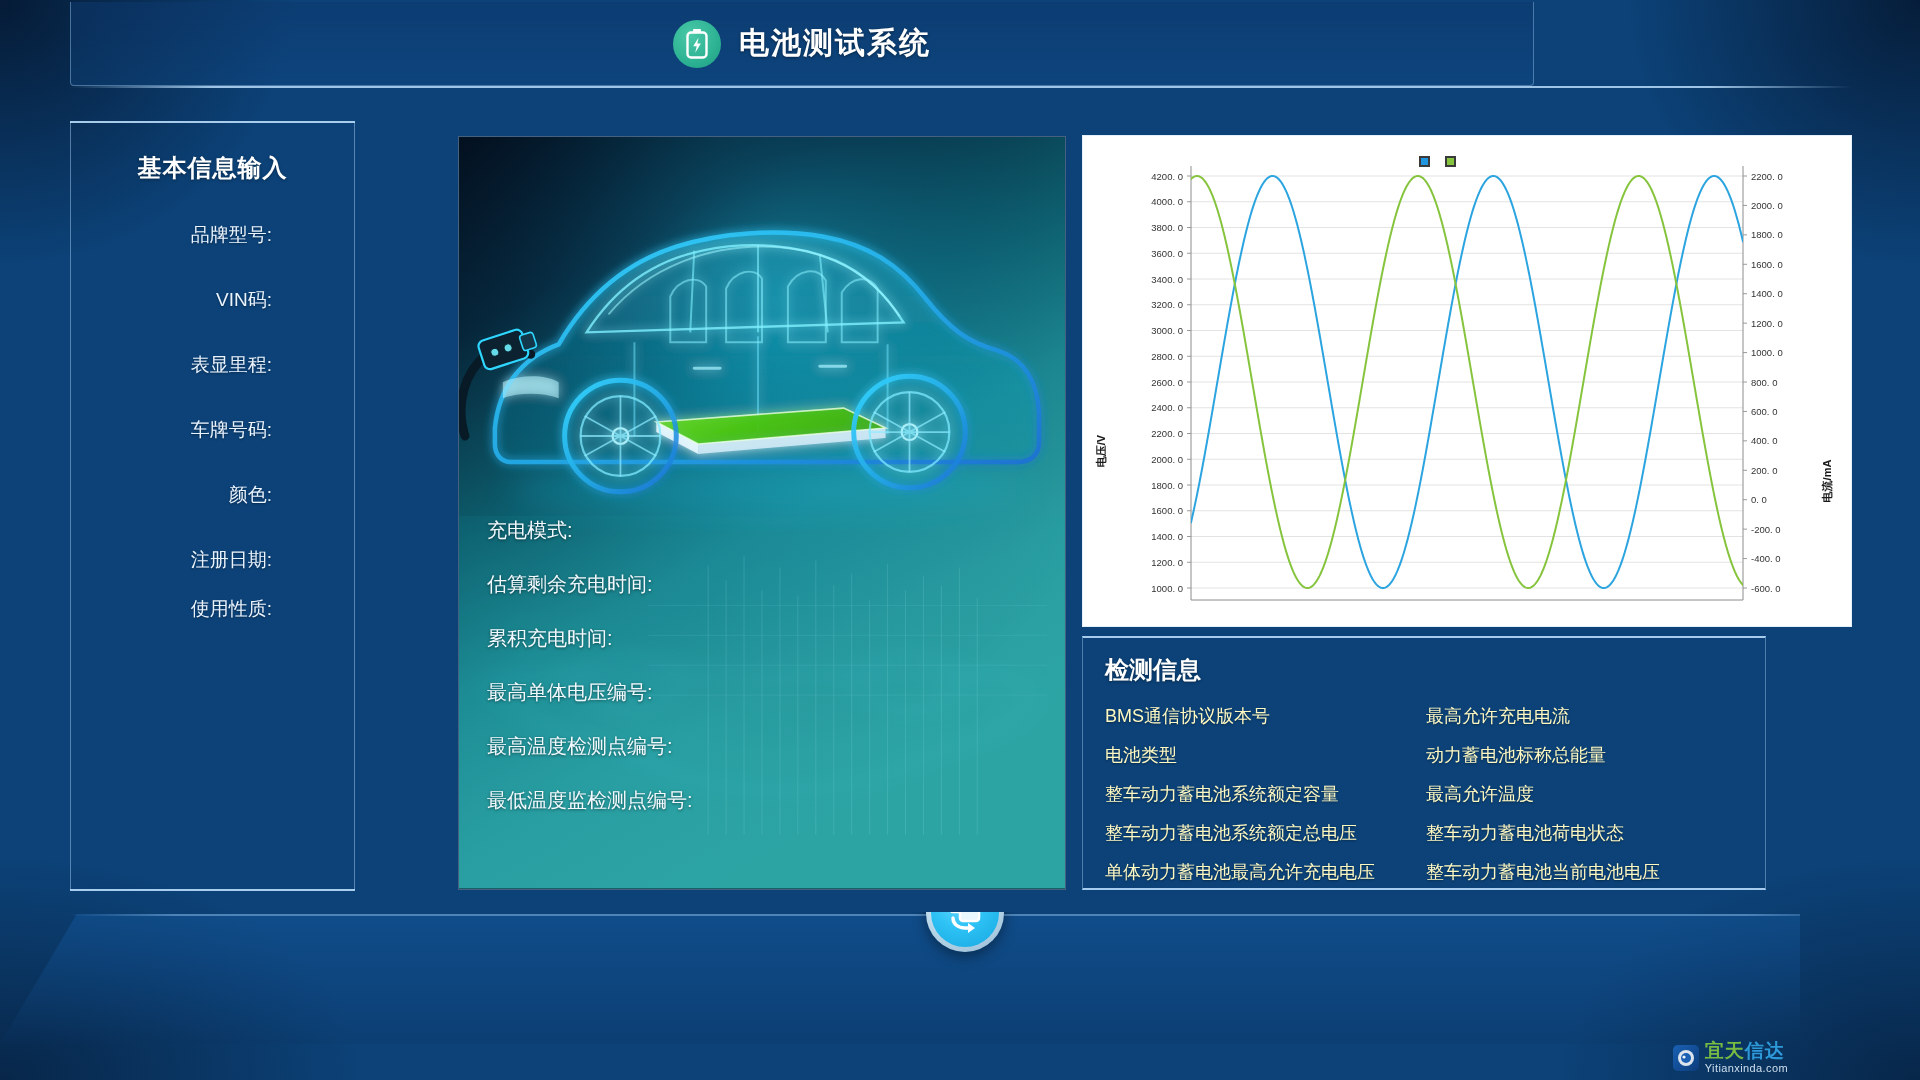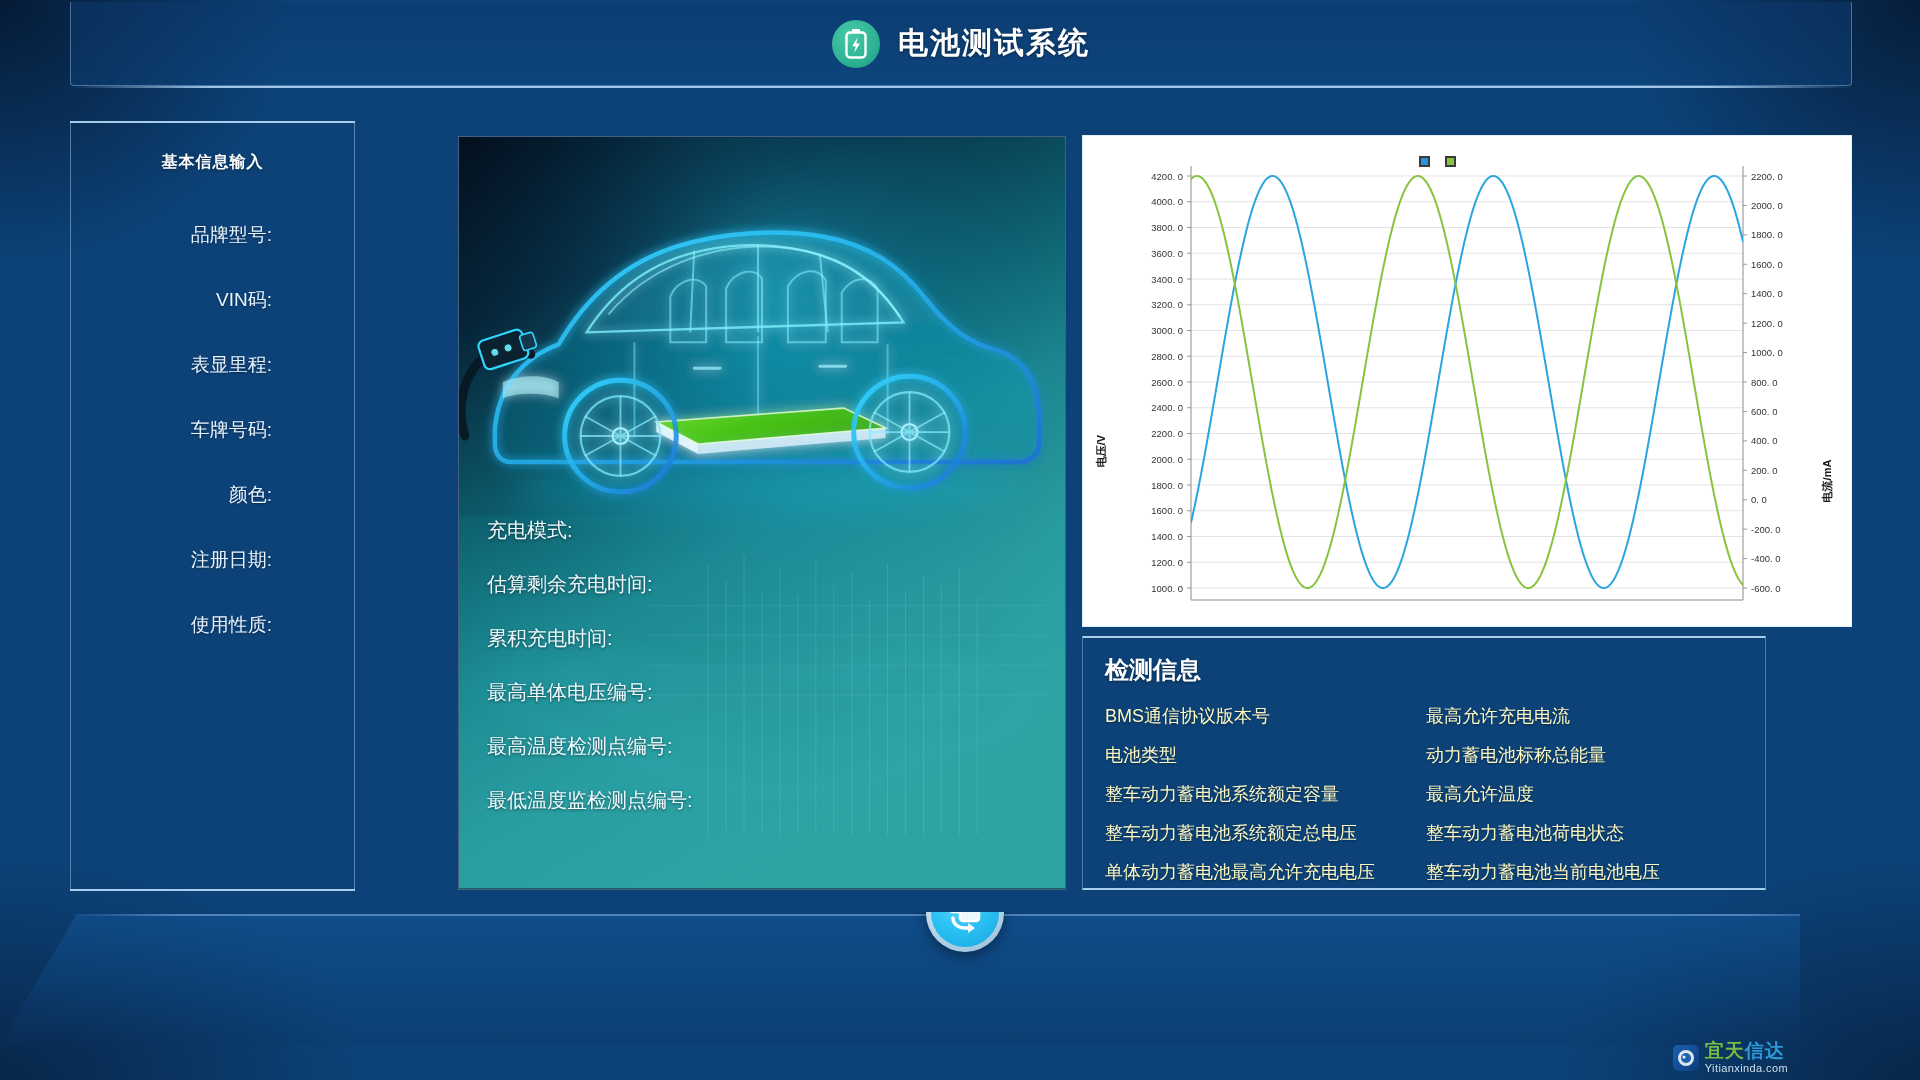--- a/index.html
+++ b/index.html
@@ -22,21 +22,21 @@
     position:absolute; inset:0;
     background:
       radial-gradient(ellipse 420px 380px at 0% 0%, rgba(4,20,42,.85) 0%, rgba(4,20,42,0) 70%),
       radial-gradient(ellipse 420px 380px at 100% 0%, rgba(4,20,42,.8) 0%, rgba(4,20,42,0) 70%),
       radial-gradient(ellipse 520px 320px at 0% 100%, rgba(4,20,42,.6) 0%, rgba(4,20,42,0) 70%),
       radial-gradient(ellipse 520px 320px at 100% 100%, rgba(4,20,42,.6) 0%, rgba(4,20,42,0) 70%);
   }
 
   
   #header{
-    position:absolute; left:70px; top:2px; width:1782px; height:84px;
+    position:absolute; left:70px; top:2px; width:1464px; height:84px;
     border:1px solid rgba(150,195,235,.45);
     border-top:none;
     border-radius:0 0 4px 4px;
     background:linear-gradient(180deg,rgba(13,57,110,.55) 0%,rgba(16,74,134,.35) 100%);
   }
   #header-inner{
     position:absolute; left:0; right:0; top:0; bottom:0;
     display:flex; align-items:center; justify-content:center; gap:18px;
   }
   #battery-icon{
@@ -63,21 +63,21 @@
   #left-panel::before{
     content:"";position:absolute;left:-1px;right:-1px;top:-1px;height:2px;
     background:linear-gradient(90deg,rgba(185,220,250,.9),rgba(185,220,250,.9));
   }
   #left-panel::after{
     content:"";position:absolute;left:-1px;right:-1px;bottom:-1px;height:2px;
     background:linear-gradient(90deg,rgba(185,220,250,.9),rgba(185,220,250,.9));
   }
   #left-title{
     position:absolute;top:30px;left:0;width:100%;text-align:center;
-    color:#fff;font-size:16px;font-weight:bold;letter-spacing:1px;
+    color:#fff;font-size:24px;font-weight:bold;letter-spacing:1px;
     text-shadow:0 1px 3px rgba(0,0,0,.4);
   }
   .basic-field{
     position:absolute;right:82px;
     color:#eaf4ff;font-size:19px;white-space:nowrap;
     text-shadow:0 1px 2px rgba(0,0,0,.4);
     text-align:right;
   }
 
   
@@ -193,21 +193,21 @@
 
 <div id="left-panel">
   <div id="left-title">基本信息输入</div>
 
   <div class="basic-field" style="top:100px">品牌型号:</div>
   <div class="basic-field" style="top:165px">VIN码:</div>
   <div class="basic-field" style="top:230px">表显里程:</div>
   <div class="basic-field" style="top:295px">车牌号码:</div>
   <div class="basic-field" style="top:360px">颜色:</div>
   <div class="basic-field" style="top:425px">注册日期:</div>
-  <div class="basic-field" style="top:490px">使用性质:</div>
+  <div class="basic-field" style="top:474px">使用性质:</div>
 
   <div style="position:absolute;right:20px;top:96px;width:56px;height:26px"></div>
   <div style="position:absolute;right:20px;top:161px;width:56px;height:26px"></div>
   <div style="position:absolute;right:20px;top:226px;width:56px;height:26px"></div>
   <div style="position:absolute;right:20px;top:291px;width:56px;height:26px"></div>
   <div style="position:absolute;right:20px;top:356px;width:56px;height:26px"></div>
   <div style="position:absolute;right:20px;top:421px;width:56px;height:26px"></div>
   <div style="position:absolute;right:20px;top:486px;width:56px;height:26px"></div>
 </div>
 

